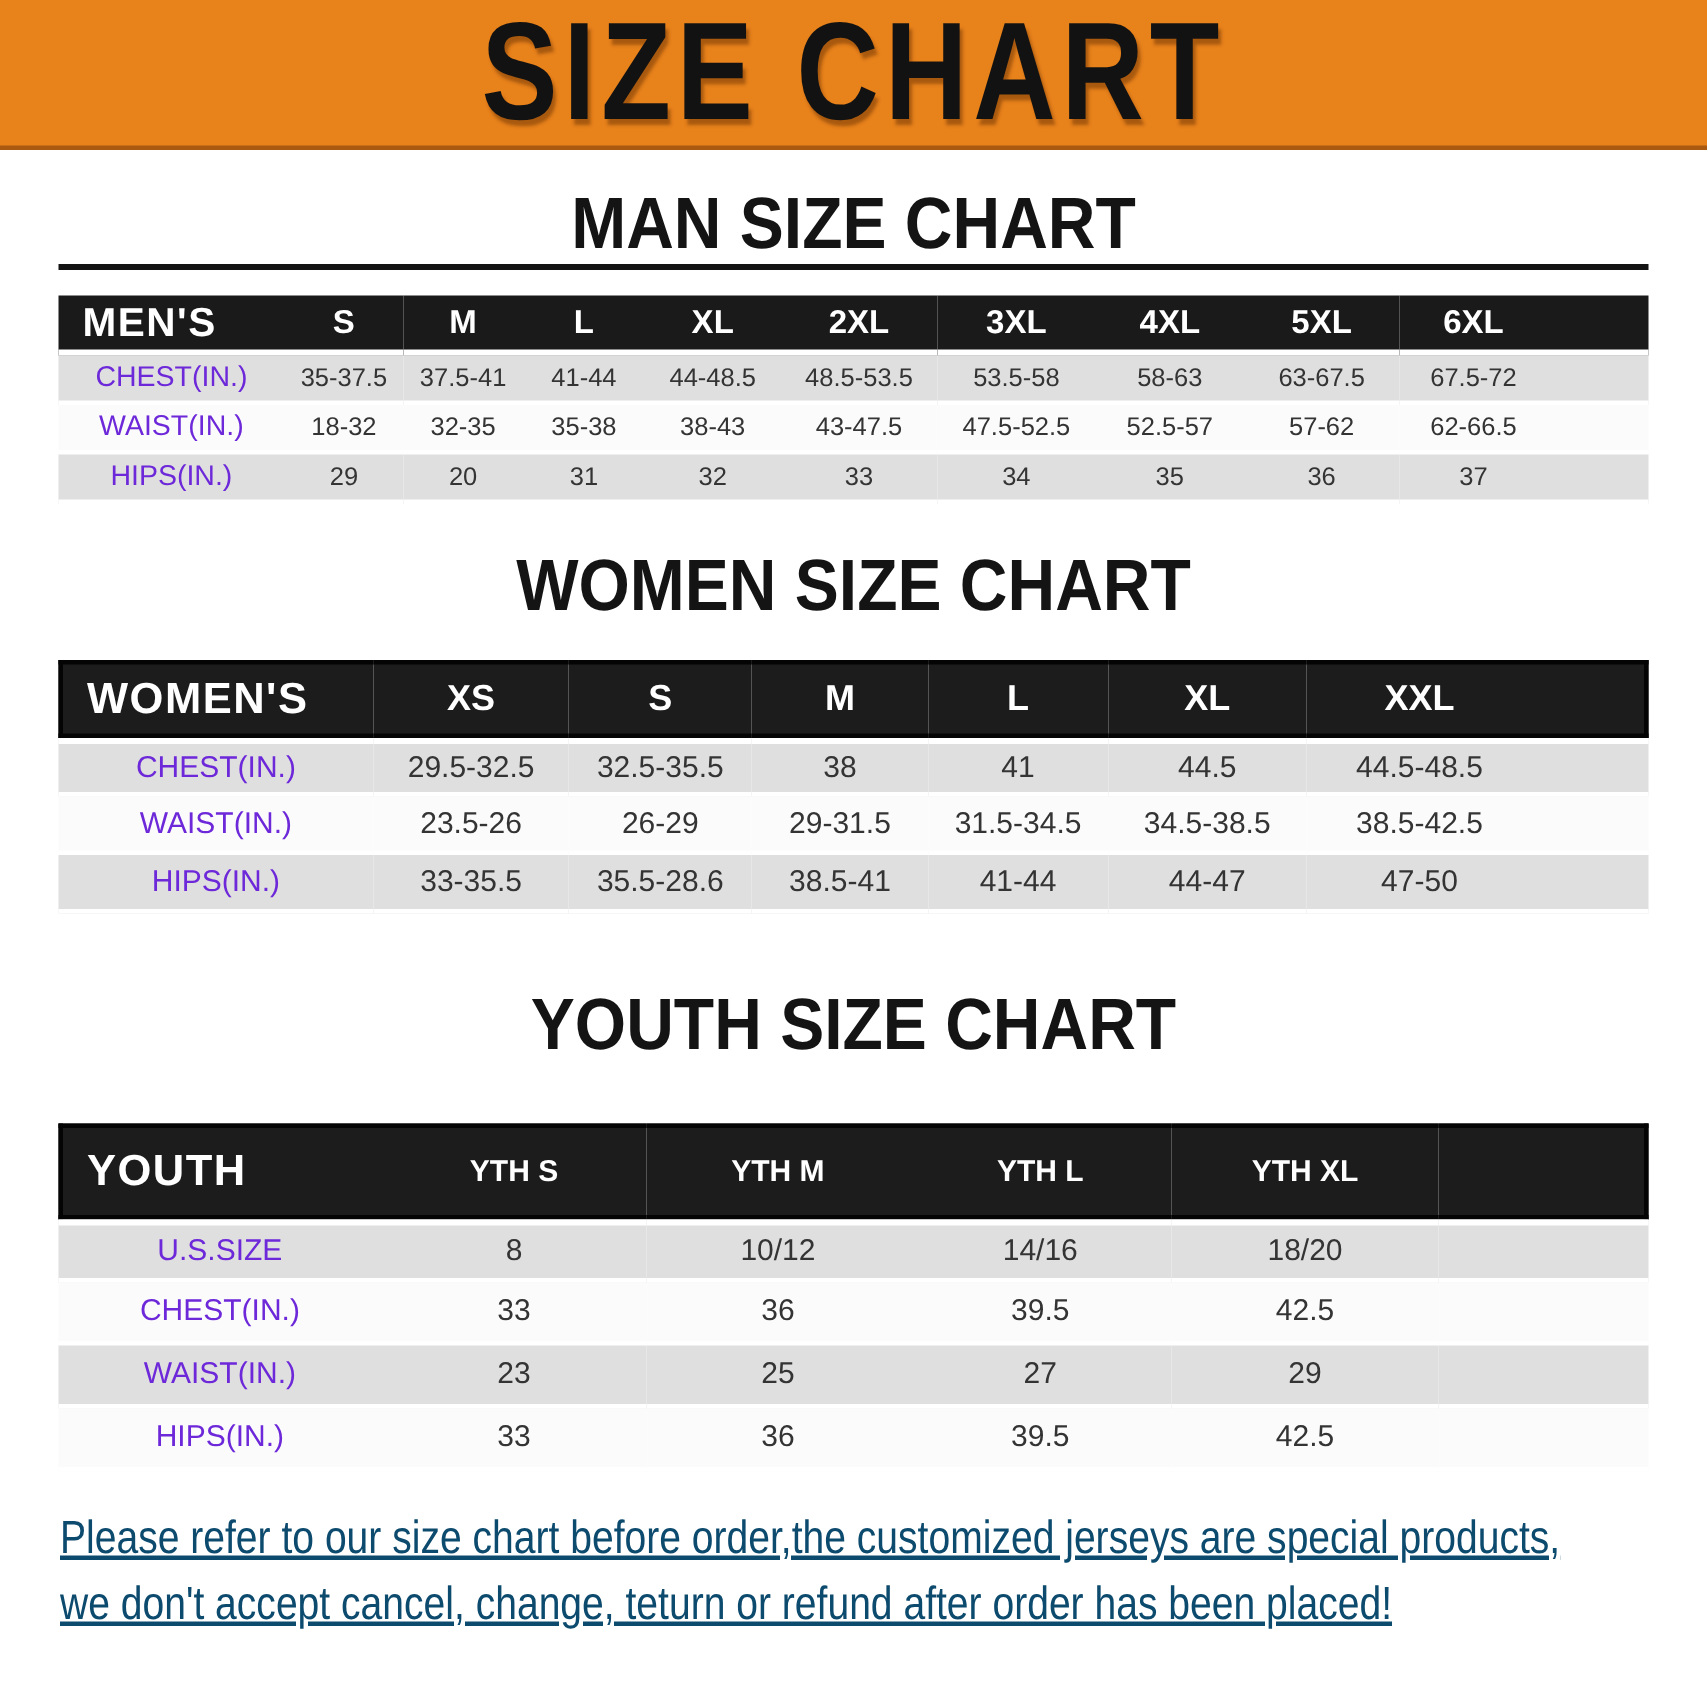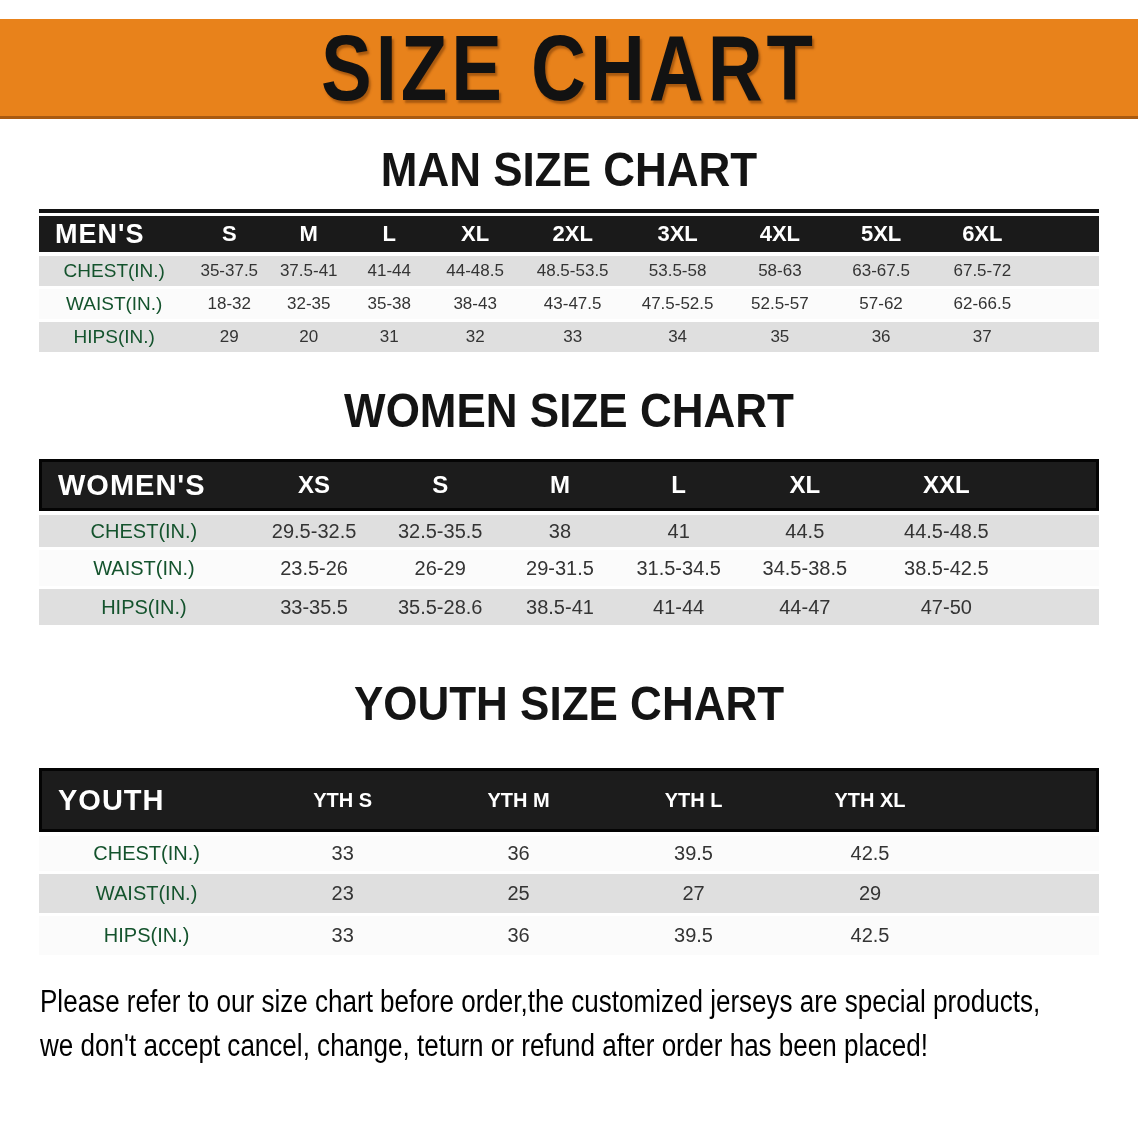--- a/index.html
+++ b/index.html
@@ -2,36 +2,36 @@
 <html><head>
 <meta charset="utf-8">
 <style>
   * { margin:0; padding:0; box-sizing:border-box; }
   html,body { width:1138px; height:1132px; background:#ffffff; overflow:hidden;
               font-family:"Liberation Sans", sans-serif; }
 
   
   .banner { width:1138px; height:100px; background:#E8821B;
             border-bottom:3px solid #A95A10;
-            display:flex; align-items:center; justify-content:center;margin-top:19px; }
+            display:flex; align-items:center; justify-content:center; }
   .banner-title { font-size:76px; font-weight:bold; color:#121212;
                   letter-spacing:4px; transform:scaleY(1.22);
                   text-shadow:2px 3px 2px rgba(90,40,0,.45); white-space:nowrap; }
 
   
   .sec-title { text-align:center; font-size:44px; font-weight:bold; color:#141414;
                height:50px; line-height:50px; transform:scaleY(1.1);
                letter-spacing:0px; white-space:nowrap; }
   .t-men   { margin-top:25px; }
   .t-women { margin-top:30px; }
   .t-youth { margin-top:50px; }
 
   
   .tbl-wrap { width:1060px; margin:0 auto; }
-  .wrap-men { margin-top:15px; border-top:4px solid #131313; padding-top:3px; }
+  .wrap-men { margin-top:1px; border-top:4px solid #131313; padding-top:17px; }
   .wrap-women { margin-top:24px; }
   .wrap-youth { margin-top:40px; }
 
   table.size-table { width:100%; border-collapse:separate; border-spacing:0;
                      table-layout:fixed; }
 
   thead th { background:#1A1A1A; color:#ffffff; font-weight:bold;
              text-align:center; vertical-align:middle; }
   thead th.hdr-label { text-align:left; padding-left:16px; letter-spacing:1px; }
 
@@ -45,31 +45,31 @@
 
   .women thead th { height:52px; font-size:24px; }
   .women thead th.hdr-label { font-size:29px; }
   .youth thead th { height:64px; font-size:20px; }
   .youth thead th.hdr-label { font-size:29px; }
 
   .outlined tbody tr:first-child td { border-top:4px solid #fff; }
 
   tbody td { text-align:center; vertical-align:middle; color:#343434;
              border-bottom:3px solid #fff; }
-  tbody td.row-label { color:#14532d; }
+  tbody td.row-label { color:#6d28d9; }
   tr.stripe-gray td  { background:#DFDFDF; }
   tr.stripe-white td { background:#FBFBFB; }
 
   .men   tbody td { height:33px; font-size:17px; }
   .men   tbody td.row-label { font-size:19px; }
   .women tbody td { height:39px; font-size:20px; }
   .youth tbody td { height:42px; font-size:20px; }
 
   
-  .disclaimer { margin:22px 0 0 40px; color:#000000; }
+  .disclaimer { margin:22px 0 0 40px; color:#0c4a6e;text-decoration:underline; }
   .disc-line { font-size:31px; line-height:44px; white-space:nowrap;
                transform:scaleX(0.84); transform-origin:0 50%; }
 </style>
 </head>
 <body>
 
 <div class="banner">
   <div class="banner-title">SIZE CHART</div>
 </div>
 
@@ -226,20 +226,28 @@
       <tr>
         <th class="hdr-label">YOUTH</th>
         <th>YTH S</th>
         <th>YTH M</th>
         <th>YTH L</th>
         <th>YTH XL</th>
         <th></th>
       </tr>
     </thead>
     <tbody>
+      <tr class="stripe-gray">
+        <td class="row-label">U.S.SIZE</td>
+        <td>8</td>
+        <td>10/12</td>
+        <td>14/16</td>
+        <td>18/20</td>
+        <td></td>
+      </tr>
       <tr class="stripe-white">
         <td class="row-label">CHEST(IN.)</td>
         <td>33</td>
         <td>36</td>
         <td>39.5</td>
         <td>42.5</td>
         <td></td>
       </tr>
       <tr class="stripe-gray">
         <td class="row-label">WAIST(IN.)</td>

